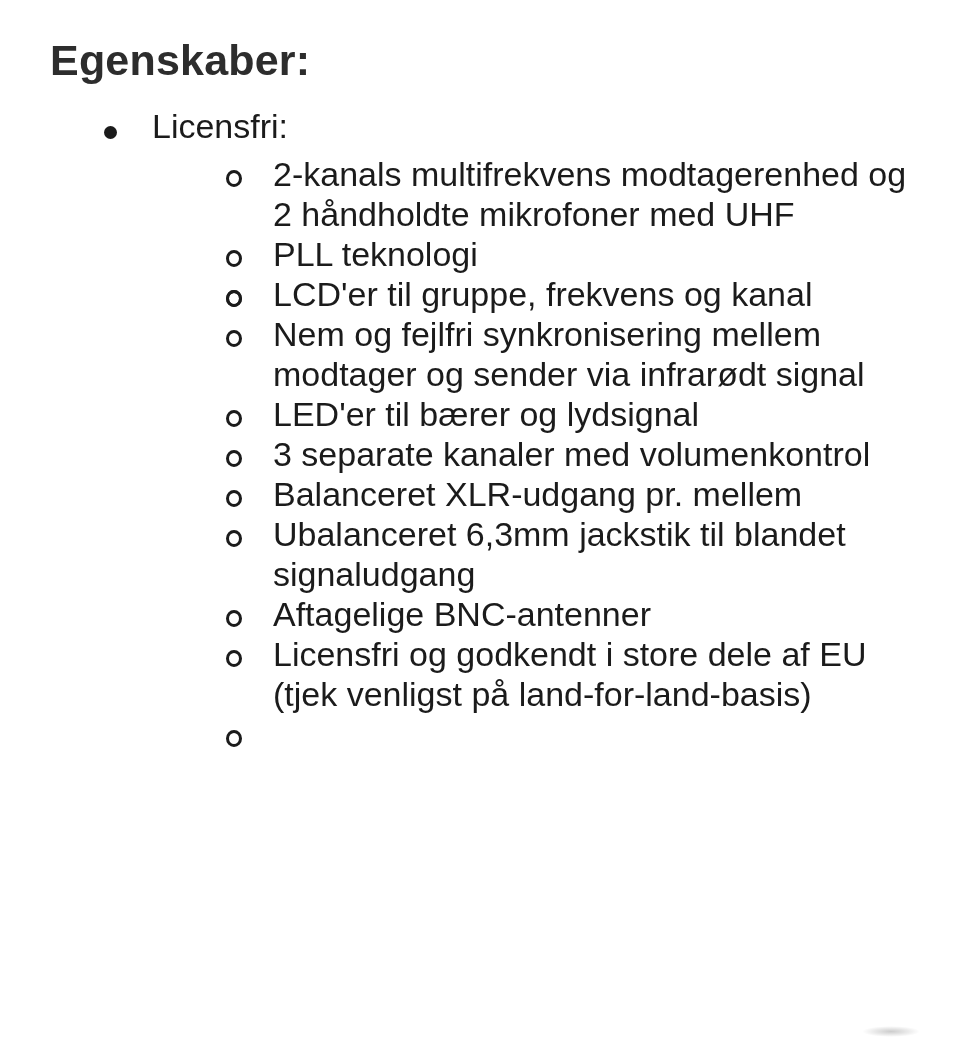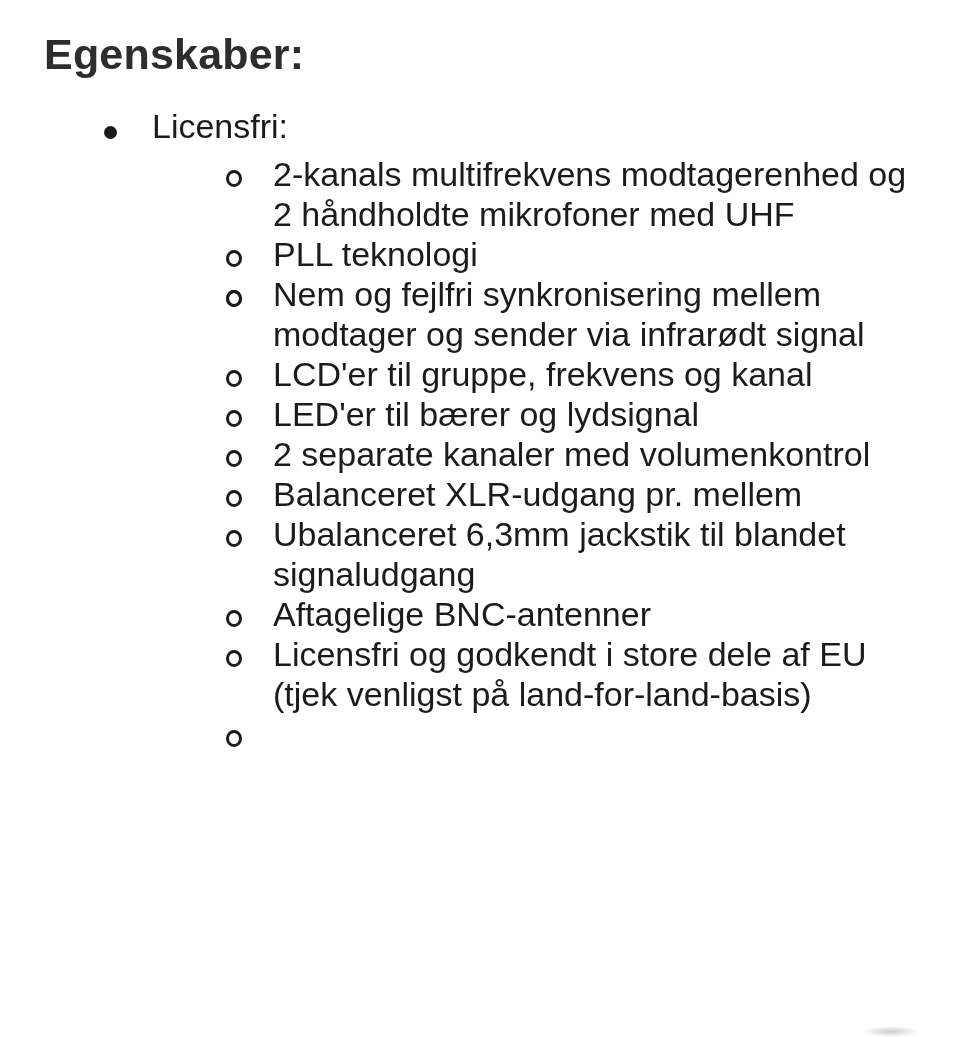--- a/index.html
+++ b/index.html
@@ -19,21 +19,21 @@
   }
   .page {
     position: absolute;
     inset: 0;
     background: #ffffff;
   }
   h1.page-title {
     position: absolute;
     left: 36px;
     top: 22px;
-    margin: 8px;
+    margin: 14px;
     font-size: 43px;
     line-height: 1.15;
     font-weight: bold;
     color: #2d2d2d;
     letter-spacing: 0.2px;
   }
   ul.feature-list {
     position: absolute;
     left: 0;
     top: 106px;
@@ -100,25 +100,25 @@
 
   <ul class="feature-list">
     <li class="l1">
       <span class="disc-marker"></span>
       <span class="l1-text">Licensfri:</span>
       <ul class="sub-list" id="sub-list">
           <li class="l2"><span class="circle-marker"></span><span class="l2-text">2-kanals multifrekvens modtagerenhed og
 2 håndholdte mikrofoner med UHF</span></li>
           <li class="l2"><span class="circle-marker"></span><span class="l2-text">PLL teknologi</span></li>
           <li class="l2"><span class="circle-marker"></span></li>
+          <li class="l2"><span class="circle-marker"></span><span class="l2-text">LCD'er til gruppe, frekvens og kanal</span></li>
           <li class="l2"><span class="circle-marker"></span><span class="l2-text">Nem og fejlfri synkronisering mellem
 modtager og sender via infrarødt signal</span></li>
-          <li class="l2"><span class="circle-marker"></span><span class="l2-text">LCD'er til gruppe, frekvens og kanal</span></li>
           <li class="l2"><span class="circle-marker"></span><span class="l2-text">LED'er til bærer og lydsignal</span></li>
-          <li class="l2"><span class="circle-marker"></span><span class="l2-text">2 separate kanaler med volumenkontrol</span></li>
+          <li class="l2"><span class="circle-marker"></span><span class="l2-text">3 separate kanaler med volumenkontrol</span></li>
           <li class="l2"><span class="circle-marker"></span><span class="l2-text">Balanceret XLR-udgang pr. mellem</span></li>
           <li class="l2"><span class="circle-marker"></span><span class="l2-text">Ubalanceret 6,3mm jackstik til blandet
 signaludgang</span></li>
           <li class="l2"><span class="circle-marker"></span><span class="l2-text">Aftagelige BNC-antenner</span></li>
           <li class="l2"><span class="circle-marker"></span><span class="l2-text">Licensfri og godkendt i store dele af EU
 (tjek venligst på land-for-land-basis)</span></li>
           <li class="l2"><span class="circle-marker"></span></li>
         </ul>
     </li>
   </ul>

